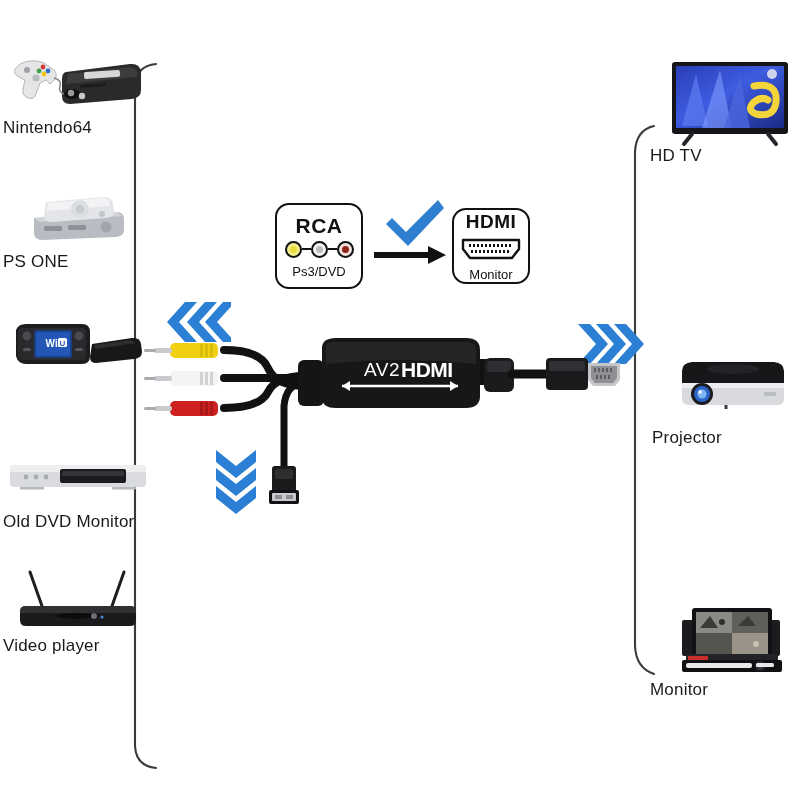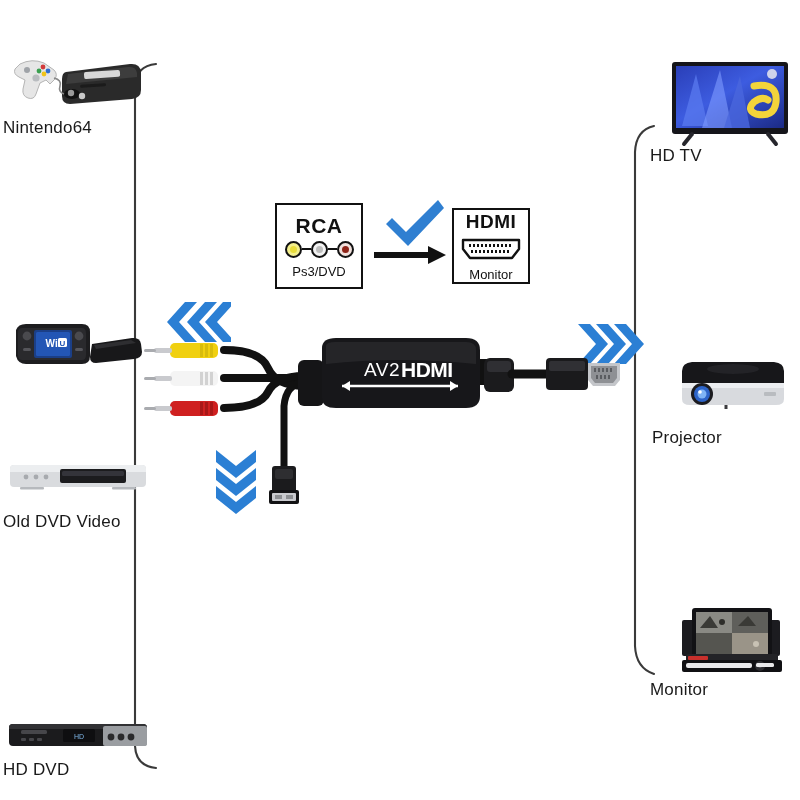--- a/index.html
+++ b/index.html
@@ -20,21 +20,21 @@
   .dev .cap{font-size:17px;color:#1a1a1a;margin-top:4px;letter-spacing:.2px;white-space:nowrap;}
   .dev.right{width:160px;}
   .dev.right .art{height:80px;}
 
   
   .bracket{position:absolute;}
   .bracket svg{display:block;}
 
   
   .badge{
-    position:absolute;border:2.5px solid #111;border-radius:0;background:#fff;
+    position:absolute;border:2.5px solid #111;border-radius:14px;background:#fff;
     display:flex;flex-direction:column;align-items:center;justify-content:center;
   }
   .badge .ttl{font-weight:bold;font-size:21px;letter-spacing:.5px;line-height:1;}
   .badge .sub{font-size:13px;line-height:1;margin-top:3px;}
   .rca-dots{display:flex;align-items:center;margin:5px 0 4px;}
   .rca-dots .dot{
     width:17px;height:17px;border-radius:50%;border:2.5px solid #111;box-sizing:border-box;
     display:flex;align-items:center;justify-content:center;
   }
   .rca-dots .dot i{display:block;width:7px;height:7px;border-radius:50%;}
@@ -91,20 +91,39 @@
         <circle cx="34" cy="24" r="2.4" fill="#f0c419"></circle>
         <circle cx="29" cy="21" r="2.4" fill="#3aa050"></circle>
         <circle cx="26" cy="28" r="3.6" fill="#b9bcc0"></circle>
 
         <path d="M44 28 Q52 30 50 36 Q48 42 54 44" fill="none" stroke="#888" stroke-width="1.6"></path>
       </svg>
     </div>
     <div class="cap">Nintendo64</div>
   </div>
 
+  <div class="dev" style="left:3px;top:182px;">
+    <div class="art">
+      <svg width="120" height="62" viewBox="0 0 120 62">
+
+        <path d="M16 34 L98 28 Q106 28 106 35 L106 46 Q106 52 98 53 L24 56 Q16 56 16 49 Z" fill="#b9bcc2"></path>
+        <path d="M16 34 L98 28 L104 32 L22 38 Z" fill="#d3d6da"></path>
+        <rect x="26" y="42" width="18" height="5" rx="1.5" fill="#8e9197"></rect>
+        <rect x="50" y="41" width="18" height="5" rx="1.5" fill="#8e9197"></rect>
+        <circle cx="88" cy="43" r="5.5" fill="#a2a5ab"></circle>
+
+        <path d="M28 18 L86 13 Q94 13 95 20 L96 28 Q96 33 88 34 L34 38 Q26 38 26 32 Z" fill="#e3e5e8"></path>
+        <path d="M30 19 L85 14 Q91 14 92 19 L92 22 L28 27 Z" fill="#f2f3f5"></path>
+        <circle cx="62" cy="25" r="9" fill="#dcdee1"></circle>
+        <circle cx="62" cy="25" r="4" fill="#c6c9cd"></circle>
+        <circle cx="84" cy="30" r="3" fill="#c2c5c9"></circle>
+      </svg>
+    </div>
+    <div class="cap">PS ONE</div>
+  </div>
 
   <div class="dev" style="left:3px;top:312px;">
     <div class="art">
       <svg width="140" height="58" viewBox="0 0 140 58">
 
         <path d="M84 28 L124 22 Q132 21 133 28 L134 36 Q134 42 126 43 L88 47 Q82 47 82 41 Z" fill="#18181a"></path>
         <path d="M86 29 L123 24 L128 27 L88 33 Z" fill="#2e2e31"></path>
 
         <path d="M8 14 Q10 8 18 8 L74 8 Q82 8 82 16 L82 40 Q82 48 74 48 L18 48 Q10 48 8 40 Z" fill="#1d1d1f"></path>
         <path d="M14 12 L74 12 Q78 12 78 17 L78 39 Q78 44 74 44 L14 44 Q10 44 10 39 L10 17 Q10 12 14 12 Z" fill="#2a2a2d"></path>
@@ -128,43 +147,40 @@
         <path d="M8 12 L136 12 Q140 12 140 16 L140 19 L4 19 L4 16 Q4 12 8 12 Z" fill="#eceef0"></path>
         <rect x="54" y="16" width="66" height="14" rx="2" fill="#1c1c1e"></rect>
         <rect x="56" y="18" width="62" height="5" rx="1.5" fill="#34343a"></rect>
         <circle cx="20" cy="24" r="2.4" fill="#a7aaae"></circle>
         <circle cx="30" cy="24" r="2.4" fill="#a7aaae"></circle>
         <circle cx="40" cy="24" r="2.4" fill="#a7aaae"></circle>
         <rect x="14" y="34" width="24" height="2.5" rx="1" fill="#b6b9bd"></rect>
         <rect x="106" y="34" width="24" height="2.5" rx="1" fill="#b6b9bd"></rect>
       </svg>
     </div>
-    <div class="cap">Old DVD Video</div>
-  </div>
-
-
-  <div class="dev" style="left:3px;top:710px;">
-    <div class="art" style="height:46px;">
-      <svg width="146" height="34" viewBox="0 0 146 34">
-        <path d="M8 8 L138 8 Q142 8 142 12 L142 26 Q142 30 138 30 L8 30 Q4 30 4 26 L4 12 Q4 8 8 8 Z" fill="#1b1b1d"></path>
-        <path d="M8 8 L138 8 Q142 8 142 11 L142 13 L4 13 L4 11 Q4 8 8 8 Z" fill="#313134"></path>
-        <rect x="98" y="10" width="44" height="20" rx="2" fill="#9a9da1"></rect>
-        <circle cx="106" cy="21" r="3.4" fill="#2a2a2c"></circle>
-        <circle cx="116" cy="21" r="3.4" fill="#2a2a2c"></circle>
-        <circle cx="126" cy="21" r="3.4" fill="#2a2a2c"></circle>
-        <rect x="58" y="13" width="32" height="13" rx="1.5" fill="#0e0e10"></rect>
-        <text x="74" y="23" font-family="Liberation Sans, sans-serif" font-size="7" fill="#7fb7e8" text-anchor="middle">HD</text>
-        <rect x="16" y="14" width="26" height="4" rx="1.5" fill="#46464a"></rect>
-        <rect x="16" y="22" width="5" height="3" rx="1" fill="#46464a"></rect>
-        <rect x="24" y="22" width="5" height="3" rx="1" fill="#46464a"></rect>
-        <rect x="32" y="22" width="5" height="3" rx="1" fill="#46464a"></rect>
-      </svg>
-    </div>
-    <div class="cap">HD DVD</div>
-  </div>
+    <div class="cap">Old DVD Monitor</div>
+  </div>
+
+  <div class="dev" style="left:3px;top:566px;">
+    <div class="art">
+      <svg width="140" height="66" viewBox="0 0 140 66">
+
+        <path d="M34 40 L22 6" stroke="#1e1e20" stroke-width="3" stroke-linecap="round" fill="none"></path>
+        <path d="M104 40 L116 6" stroke="#1e1e20" stroke-width="3" stroke-linecap="round" fill="none"></path>
+
+        <path d="M18 40 L122 40 Q128 40 128 46 L128 54 Q128 60 122 60 L18 60 Q12 60 12 54 L12 46 Q12 40 18 40 Z" fill="#1a1a1c"></path>
+        <path d="M18 40 L122 40 Q128 40 128 45 L128 47 L12 47 L12 45 Q12 40 18 40 Z" fill="#303033"></path>
+        <path d="M44 50 Q68 44 94 50 Q68 56 44 50 Z" fill="#0c0c0e"></path>
+        <circle cx="86" cy="50" r="3" fill="#6d6d72"></circle>
+        <circle cx="94" cy="51" r="1.6" fill="#3f8ad8"></circle>
+      </svg>
+    </div>
+    <div class="cap">Video player</div>
+  </div>
+
 
   <div class="dev right" style="left:650px;top:62px;">
     <div class="art">
       <svg width="136" height="92" viewBox="0 0 136 92">
         <rect x="10" y="6" width="116" height="72" rx="3" fill="#15151a"></rect>
         <rect x="14" y="10" width="108" height="62" fill="#1f2f8a"></rect>
         <defs>
           <linearGradient id="tvbg" x1="0" y1="0" x2="1" y2="1">
             <stop offset="0%" stop-color="#2a3fb8"></stop>
             <stop offset="45%" stop-color="#3d5ce0"></stop>

